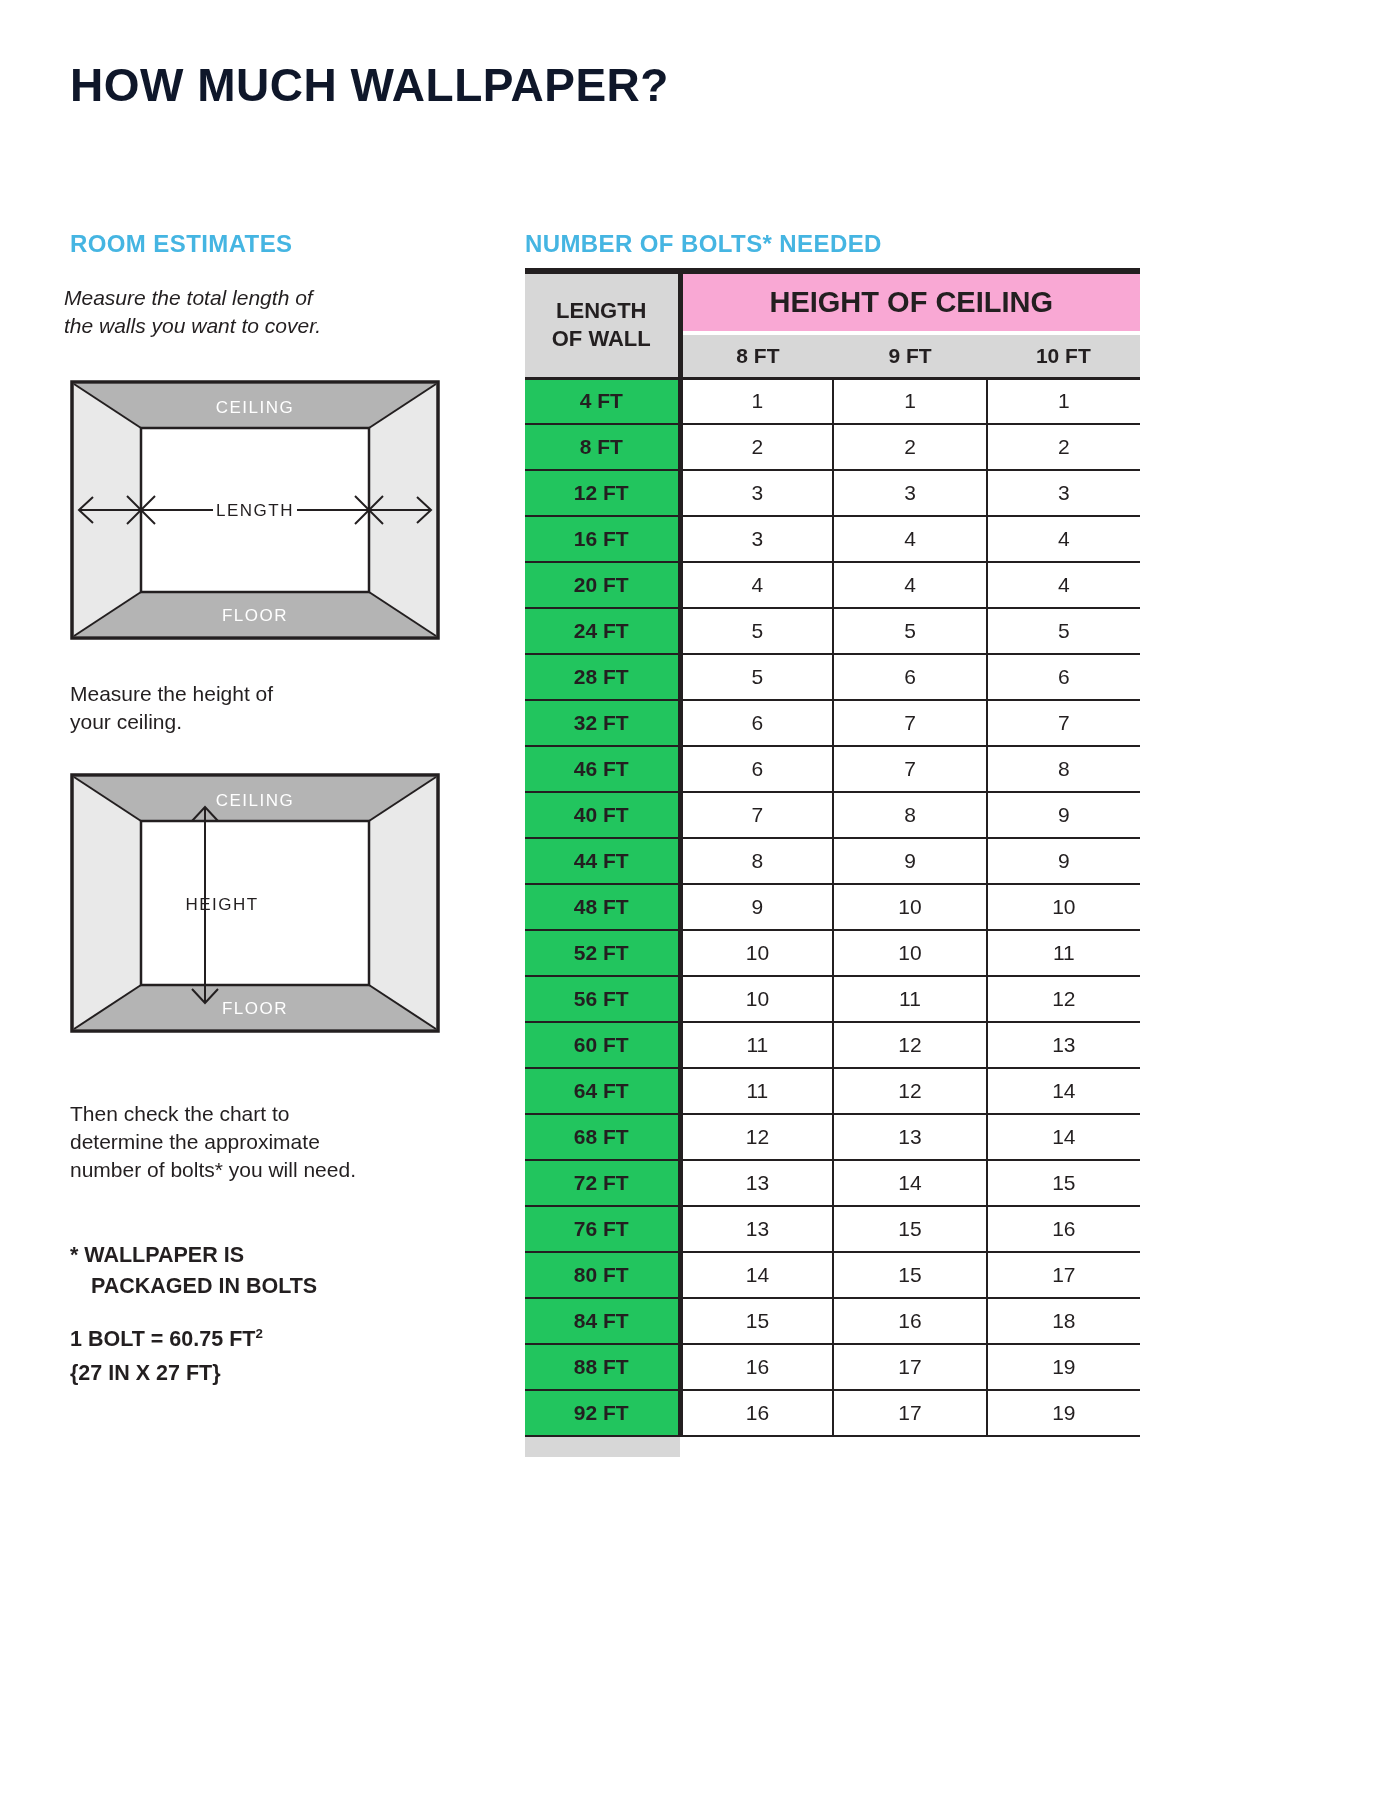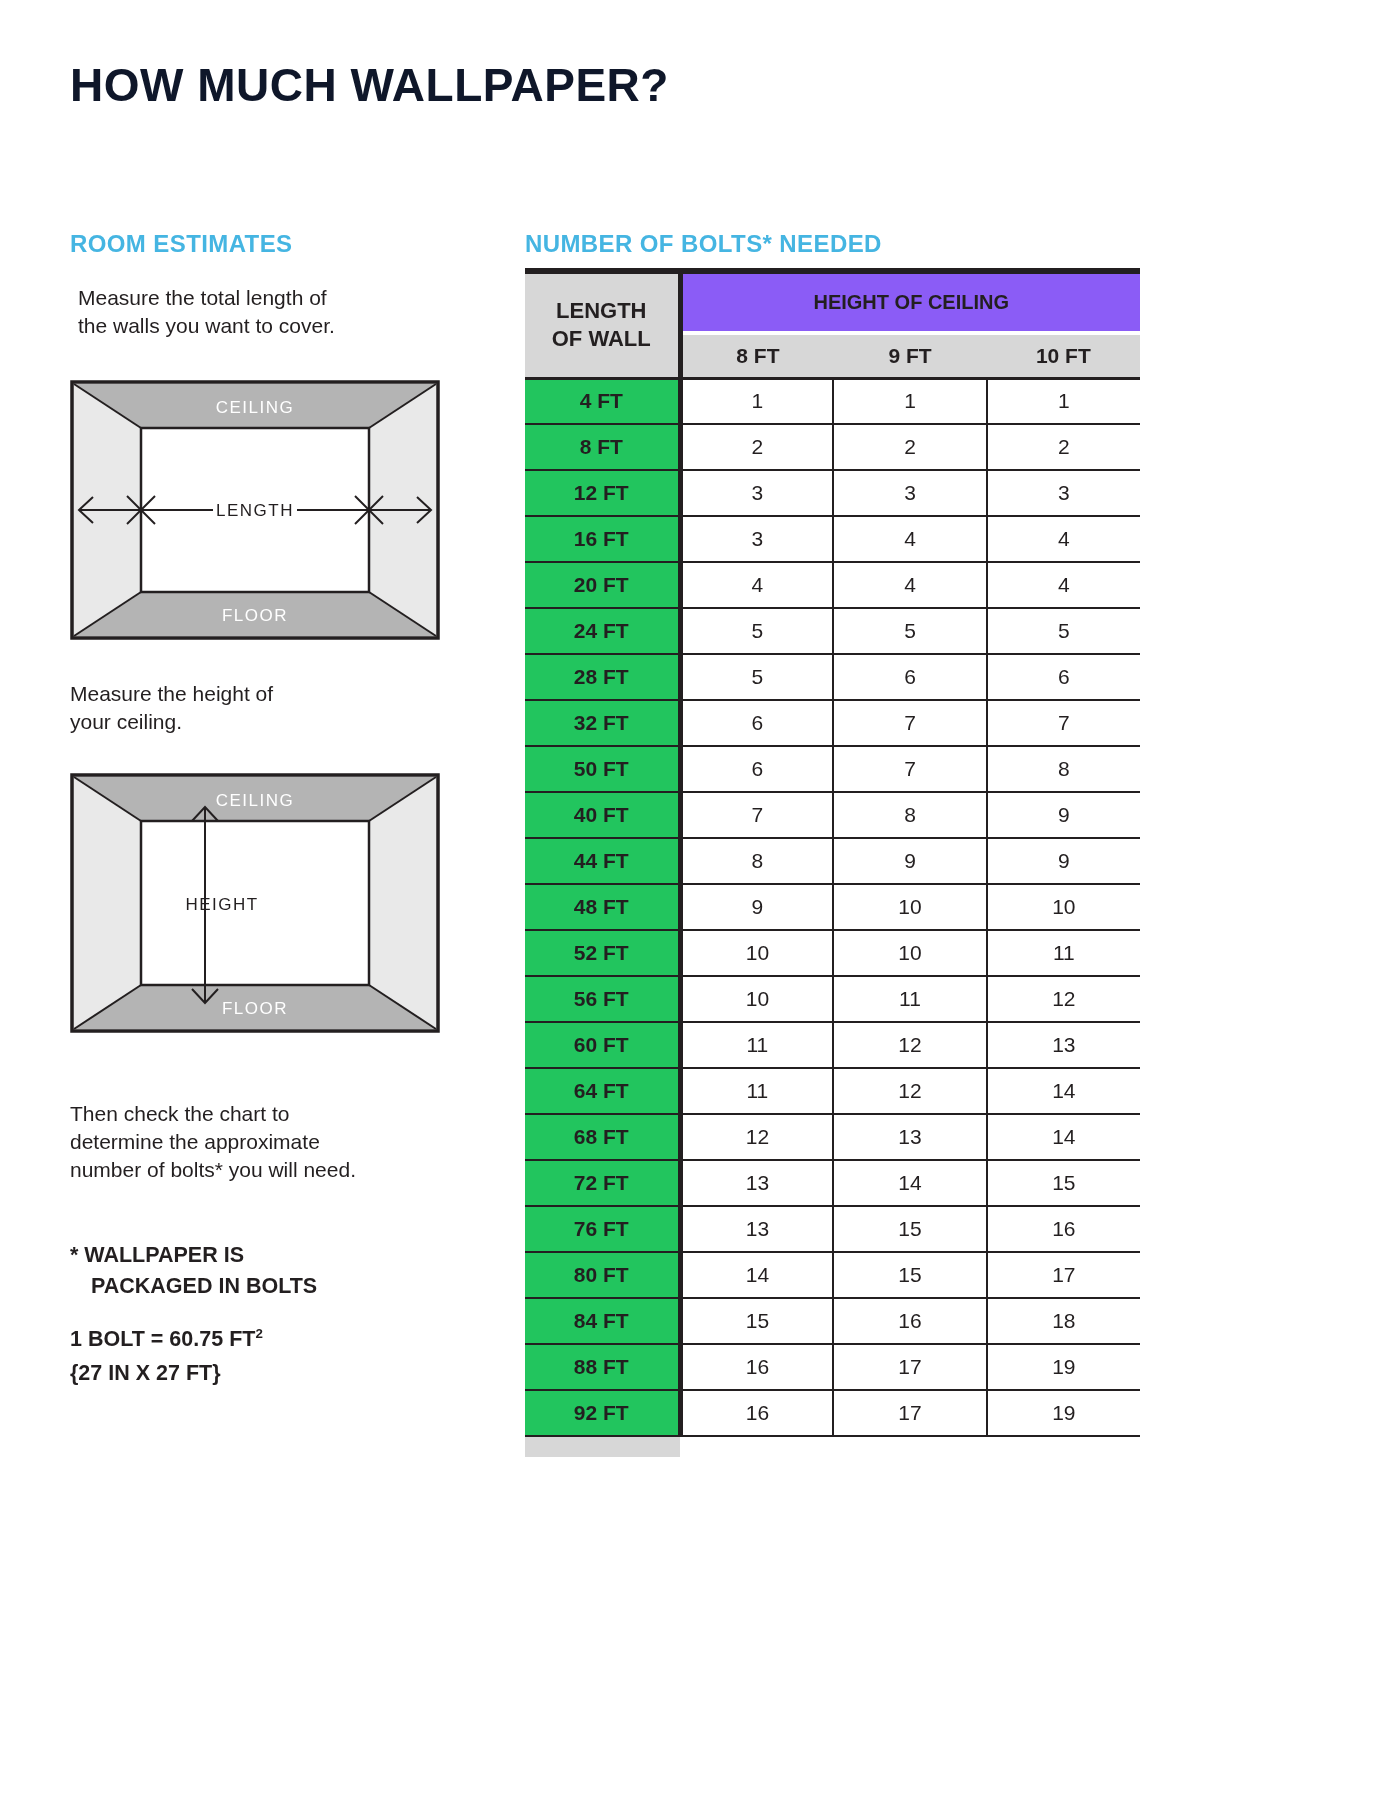--- a/index.html
+++ b/index.html
@@ -18,21 +18,21 @@
     color: #0f172a;
   }
   .section-title {
     font-size: 24px; font-weight: bold; letter-spacing: 0.4px;
     color: #45b5e2;
   }
   #room-estimates-title { left: 70px; top: 230px; }
   #table-title { left: 525px; top: 230px; width: 615px; text-align: left; }
 
   .para { font-size: 21px; line-height: 1.34; white-space: pre-line; }
-  #para1 { left: 78px; top: 284px; }
+  #para1 { left: 64px; top: 284px; font-style: italic; }
   #para2 { left: 70px; top: 680px; }
   #para3 { left: 70px; top: 1100px; }
 
   #diagram1 { left: 70px; top: 380px; }
   #diagram2 { left: 70px; top: 773px; }
   svg.diag { display: block; width: 370px; height: 260px; }
   svg.diag text {
     font-family: "Liberation Sans", "DejaVu Sans", sans-serif;
     font-size: 17px; letter-spacing: 1.5px; text-anchor: middle;
   }
@@ -58,23 +58,23 @@
   }
   .bolt-table th, .bolt-table td {
     text-align: center; vertical-align: middle; padding: 0; color: #231f20;
   }
   th.corner {
     width: 155px; background: #d7d7d7;
     border-right: 5px solid #231f20; border-bottom: 3px solid #231f20;
     font-size: 22px; line-height: 1.3; font-weight: bold;
   }
   th.group {
-    background: #8b5cf6; height: 62px;
+    background: #f9a8d4; height: 62px;
     border-bottom: 4px solid #ffffff;
-    font-size: 20px; font-weight: bold;
+    font-size: 29px; font-weight: bold;
   }
   tr.subhead th {
     background: #d7d7d7; height: 45px;
     border-bottom: 3px solid #231f20;
     font-size: 21px; font-weight: bold;
   }
   td.row-label {
     background: #22c55e; font-weight: bold; font-size: 21px;
     border-right: 5px solid #231f20; border-bottom: 2px solid #231f20;
     height: 46px;
@@ -223,21 +223,21 @@
           <td class="value-cell">6</td>
           <td class="value-cell">6</td>
         </tr>
         <tr>
           <td class="row-label">32 FT</td>
           <td class="value-cell">6</td>
           <td class="value-cell">7</td>
           <td class="value-cell">7</td>
         </tr>
         <tr>
-          <td class="row-label">50 FT</td>
+          <td class="row-label">46 FT</td>
           <td class="value-cell">6</td>
           <td class="value-cell">7</td>
           <td class="value-cell">8</td>
         </tr>
         <tr>
           <td class="row-label">40 FT</td>
           <td class="value-cell">7</td>
           <td class="value-cell">8</td>
           <td class="value-cell">9</td>
         </tr>

